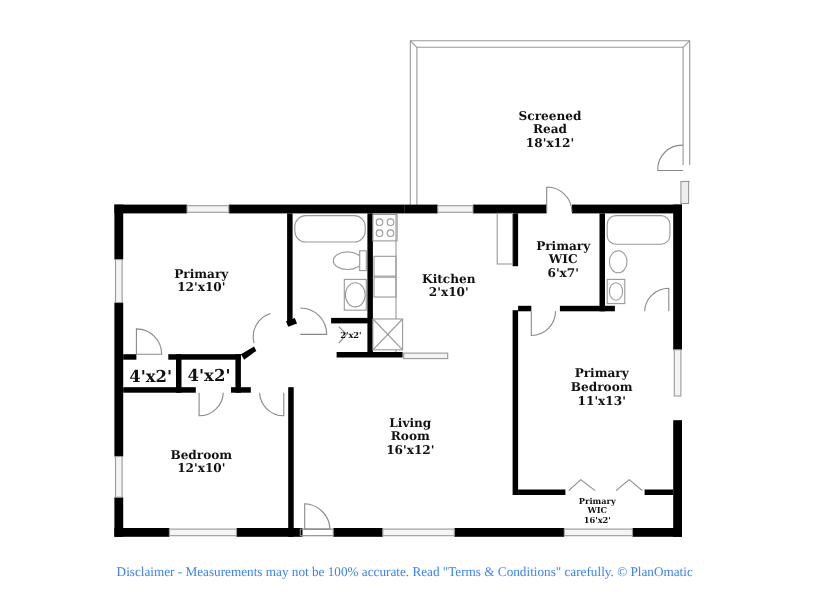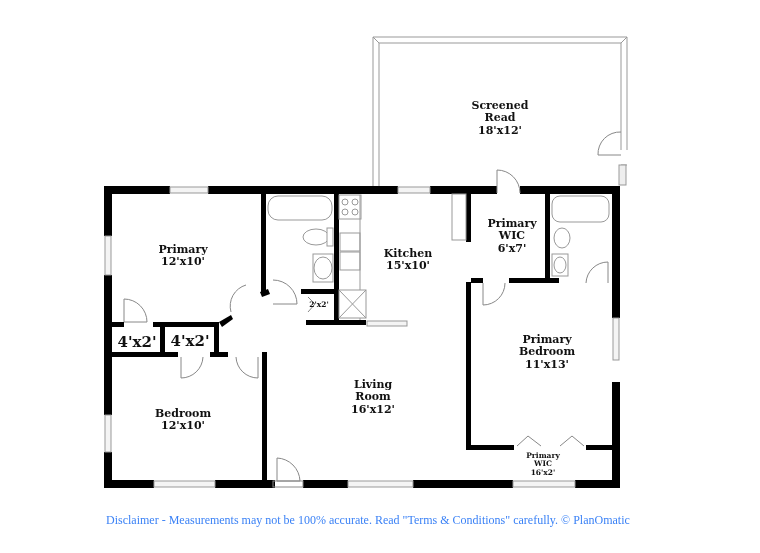--- a/index.html
+++ b/index.html
@@ -151,21 +151,21 @@
   <span>Screened</span>
   <span>Read</span>
   <span>18'x12'</span>
 </div>
 <div class="label lg" style="left:183px; top:244px;">
   <span>Primary</span>
   <span>12'x10'</span>
 </div>
 <div class="label lg" style="left:408px; top:248px;text-align:center;">
   <span>Kitchen</span>
-  <span>15'x10'</span>
+  <span>2'x10'</span>
 </div>
 <div class="label lg" style="left:512px; top:218px;">
   <span>Primary</span>
   <span>WIC</span>
   <span>6'x7'</span>
 </div>
 <div class="label lg" style="left:547px; top:334px;">
   <span>Primary</span>
   <span>Bedroom</span>
   <span>11'x13'</span>

